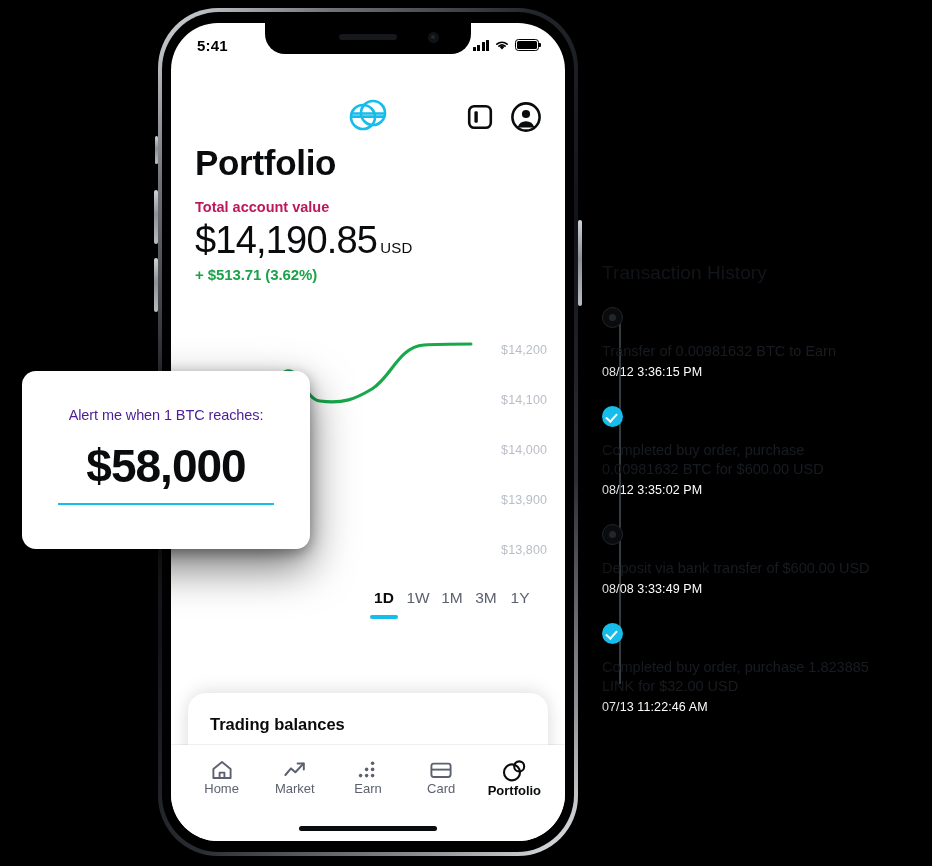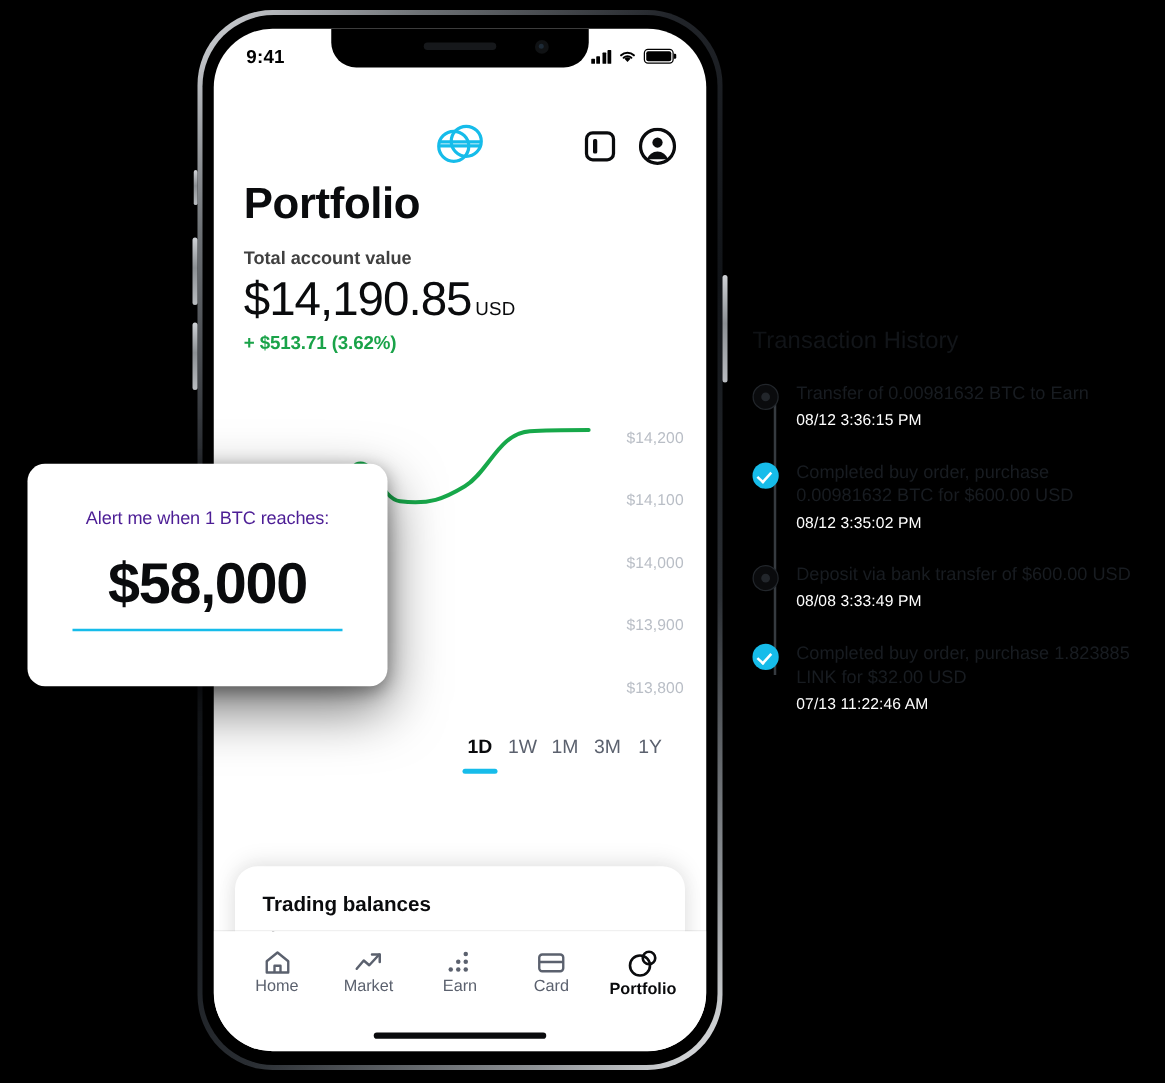--- a/index.html
+++ b/index.html
@@ -18,21 +18,21 @@
   }
   .tx-title {
     font-size: 19px; font-weight: 400; color: #121519; letter-spacing: .1px;
     margin-bottom: 22px; white-space: nowrap;
   }
   .tx-list { position: relative; }
   .tx-line {
     position: absolute; left: 17px; top: 16px; bottom: 30px;
     width: 1.5px; background: #3a3f45;
   }
-  .tx-item { position: relative; display: flex; gap: 14px; margin-bottom: 26px; }
+  .tx-item { position: relative; display: flex; gap: 14px; margin-bottom: 26px; flex-direction: column; }
   .tx-marker {
     position: relative; z-index: 2; flex: 0 0 auto;
     width: 21px; height: 21px; border-radius: 50%; margin-top: 1px;
   }
   .tx-marker.done { background: #16bcea; }
   .tx-marker.done::after {
     content: ""; position: absolute; left: 6px; top: 5px;
     width: 5px; height: 9px; border: solid #fff; border-width: 0 2px 2px 0;
     transform: rotate(42deg);
   }
@@ -120,21 +120,21 @@
   .head-right { margin-left: auto; display: flex; align-items: center; gap: 16px; }
   .icon-btn { width: 30px; height: 30px; display: flex; align-items: center; justify-content: center; }
 
   
   .page-title {
     position: absolute; top: 120px; left: 24px;
     font-size: 35px; font-weight: bold; color: #0a0b0d; letter-spacing: -.3px;
   }
   .sub-label {
     position: absolute; top: 176px; left: 24px;
-    font-size: 14.5px; color: #404040; font-weight: bold;
+    font-size: 14.5px; color: #be185d; font-weight: bold;
   }
   .total {
     position: absolute; top: 196px; left: 24px;
     display: flex; align-items: baseline; gap: 3px;
   }
   .total .amt { font-size: 38px; font-weight: 400; color: #0a0b0d; letter-spacing: -.8px; }
   .total .cur { font-size: 15px; color: #0a0b0d; letter-spacing: .2px; }
   .delta {
     position: absolute; top: 243px; left: 24px;
     font-size: 15px; color: #1aa349; font-weight: bold; letter-spacing: -.1px;
@@ -257,21 +257,21 @@
 
     <div class="phone-inner">
       <div class="screen">
 
         <div class="notch">
           <div class="speaker"></div>
           <div class="frontcam"></div>
         </div>
 
         <div class="statusbar">
-          <div class="clock">9:41</div>
+          <div class="clock">5:41</div>
           <div class="status-icons">
             <div class="cell">
                 <i></i>
                 <i></i>
                 <i></i>
                 <i></i>
               </div>
             <svg width="16" height="12" viewBox="0 0 16 12">
               <path d="M8 10.6 L5.6 7.9 a3.6 3.6 0 0 1 4.8 0 Z" fill="#000"></path>
               <path d="M2.9 5.2 a7.6 7.6 0 0 1 10.2 0" stroke="#000" stroke-width="1.7" fill="none" stroke-linecap="round"></path>

